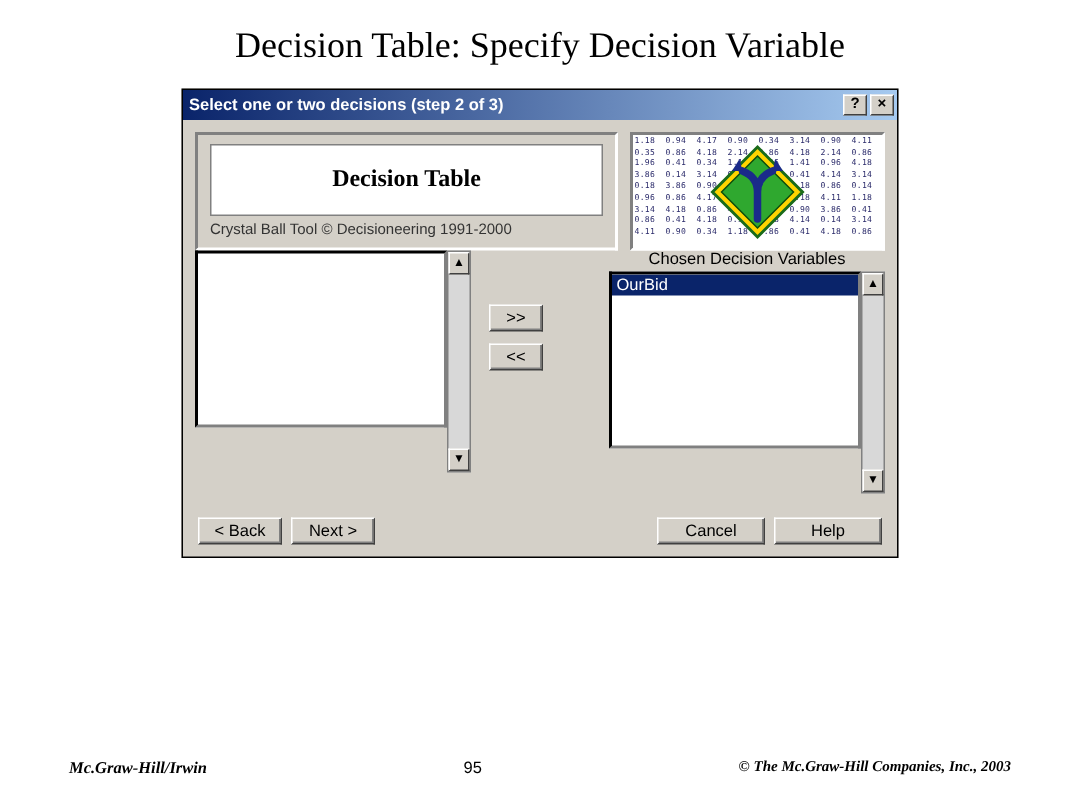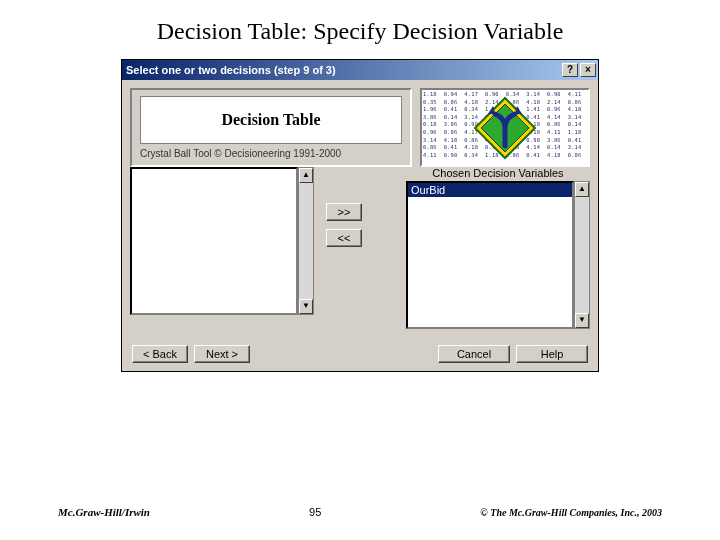--- a/index.html
+++ b/index.html
@@ -119,21 +119,21 @@
   .col-label {
     text-align: center;
     font-size: 11px;
     margin-bottom: 2px;
   }
   .listbox-wrap {
     display: flex;
   }
   .listbox {
     flex: 1;
-    height: 148px;
+    height: 118px;
     background: #fff;
     border: 2px inset #808080;
     border-top-color: #404040;
     border-left-color: #404040;
     overflow: hidden;
     font-size: 11px;
   }
   .list-item {
     padding: 1px 3px;
     white-space: nowrap;
@@ -191,36 +191,36 @@
     padding: 0 2px;
   }
   .nav-btn { width: 56px; margin-right: 6px; }
   .action-btn { width: 72px; margin-left: 6px; }
   .spacer { flex: 1; }
   .footer {
     position: absolute;
     bottom: 22px;
     left: 0; right: 0;
     display: flex;
-    align-items: flex-end;
-    font-size: 11px;
-    padding: 0 58px;
+    align-items: flex-start;
+    font-size: 11px;
+    padding: 0 46px;
   }
   .footer-left { font-style: italic; font-weight: bold; }
   .footer-center { flex: 1; text-align: center; font-family: Tahoma, sans-serif;}
   .footer-right { font-style: italic; font-weight: bold; font-size: 10px;}
 </style>
 </head>
 <body>
 
 <h1 class="slide-title">Decision Table: Specify Decision Variable</h1>
 
 <div class="dialog">
   <div class="titlebar">
-    <span class="titlebar-text">Select one or two decisions (step 9 of 3)</span>
+    <span class="titlebar-text">Select one or two decisions (step 2 of 3)</span>
     <div class="titlebar-btn">?</div>
     <div class="titlebar-btn">×</div>
   </div>
   <div class="dialog-body">
     <div class="header-row">
       <div class="brand-box">
         <div class="brand-title">Decision Table</div>
         <div class="brand-sub">Crystal Ball Tool © Decisioneering 1991-2000</div>
       </div>
       <div class="art-box">

